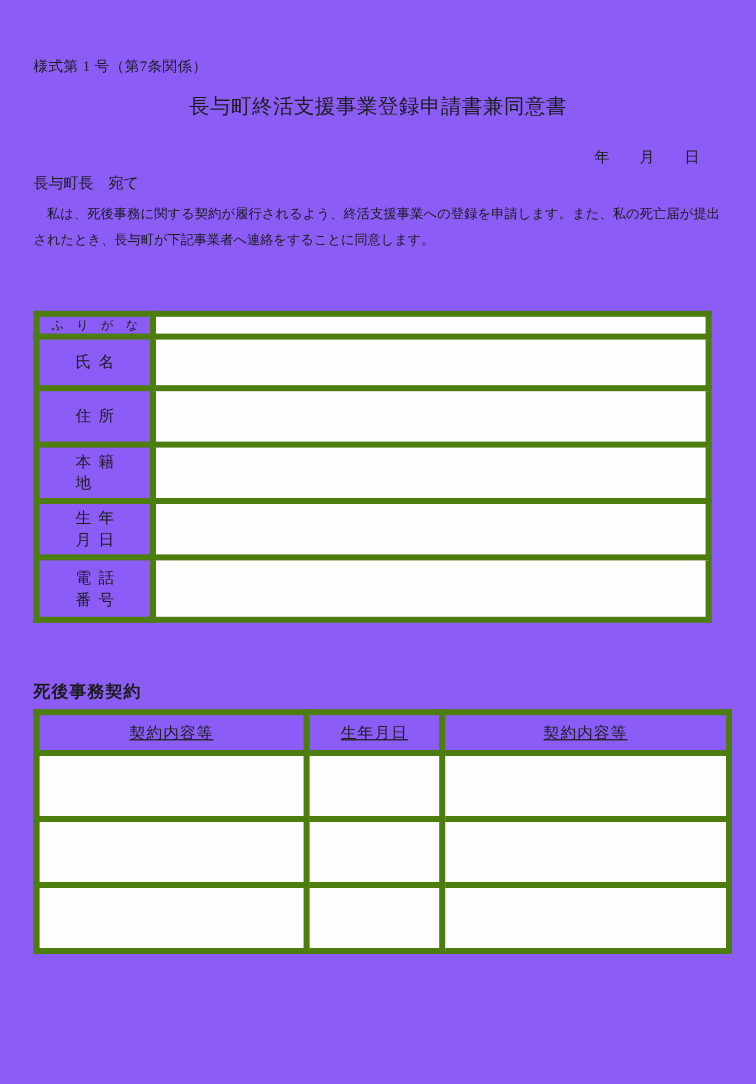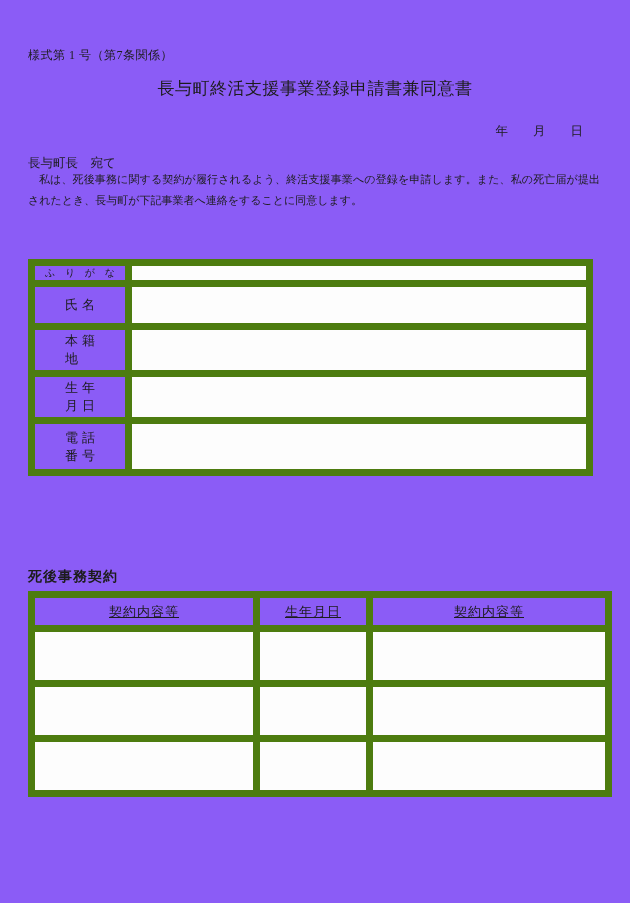--- a/index.html
+++ b/index.html
@@ -28,21 +28,21 @@
     font-weight: 500;
     letter-spacing: 0.5px;
   }
   .date-line {
     position: absolute;
     top: 123px; right: 47px;
     font-size: 12.5px;
   }
   .addressee {
     position: absolute;
-    top: 155px; left: 28px;
+    top: 145px; left: 28px;
     font-size: 12.5px;
     text-align: right;
   }
   .consent-statement {
     position: absolute;
     top: 169px; left: 28px;
     width: 572px;
     font-size: 11px;
     line-height: 21px;
     text-indent: 1em;
@@ -52,21 +52,21 @@
   .section-heading {
     font-size: 15px;
     font-weight: bold;
     letter-spacing: 1px;
     margin-bottom: 5px;
   }
   .contract-section { position: absolute; top: 568px; left: 28px; }
   .contract-section .section-heading { font-size: 14px; }
 
   table { border-collapse: collapse; table-layout: fixed; }
-  td, th { border: 7px solid #4d7c0f; font-weight: normal; }
+  td, th { border: 5px solid #4d7c0f; font-weight: normal; }
 
   .applicant-table { width: 565px; }
   .applicant-table col.label-col { width: 97px; }
   .applicant-table td.label-cell {
     font-size: 13px;
     padding: 0 30px;
     text-align: justify;
     text-align-last: justify;
     vertical-align: middle;
   }
@@ -119,20 +119,24 @@
       <tbody>
         <tr class="row-furigana">
           <td class="label-cell">ふりがな</td>
           <td class="value-cell"></td>
         </tr>
         <tr class="row-name">
           <td class="label-cell">氏名</td>
           <td class="value-cell"></td>
         </tr>
         <tr class="row-normal">
+          <td class="label-cell">住所</td>
+          <td class="value-cell"></td>
+        </tr>
+        <tr class="row-normal">
           <td class="label-cell">本籍地</td>
           <td class="value-cell"></td>
         </tr>
         <tr class="row-normal">
           <td class="label-cell">生年月日</td>
           <td class="value-cell"></td>
         </tr>
         <tr class="row-phone">
           <td class="label-cell">電話番号</td>
           <td class="value-cell"></td>

